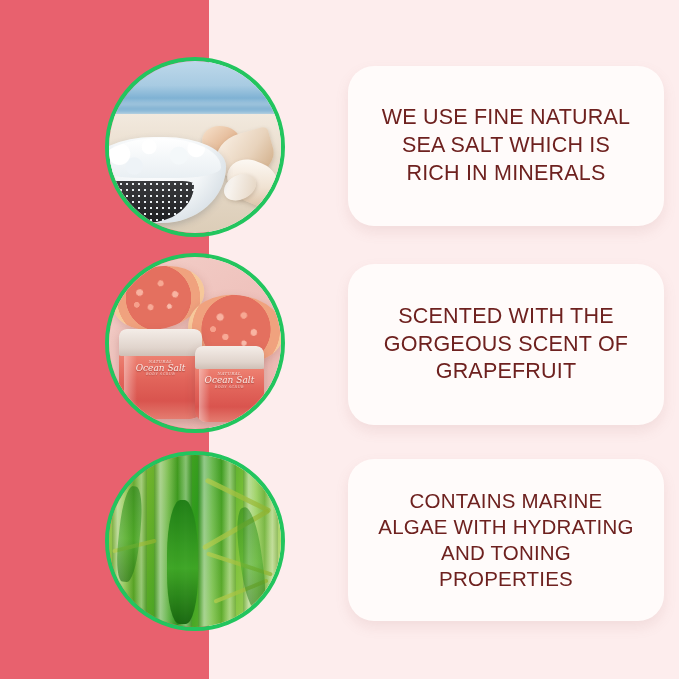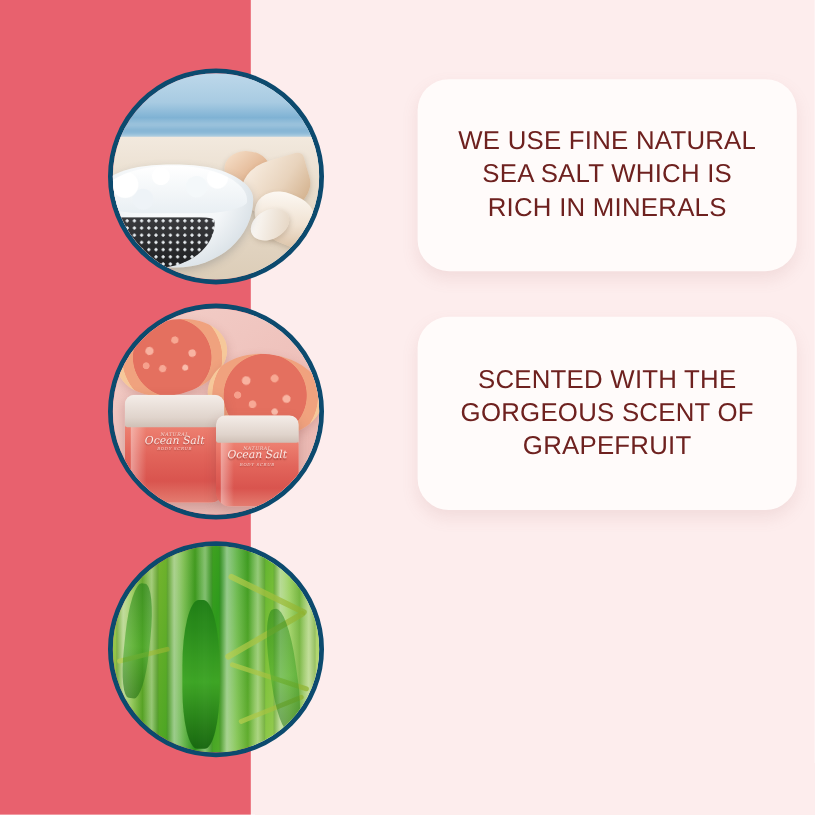--- a/index.html
+++ b/index.html
@@ -22,22 +22,22 @@
     width:209px; height:679px;
     background:#E8616E;
   }
 
   
   .img-circle{
     position:absolute;
     width:180px; height:180px;
     border-radius:50%;
     overflow:hidden;
-    border:4px solid #0c4a6e;
-    left:90px;
+    border:4px solid #22c55e;
+    left:105px;
   }
   .img-circle .scene{ position:absolute; inset:0; }
 
   #circle-1{ top:57px; }
   #circle-2{ top:253px; }
   #circle-3{ top:451px; }
 
   
   .sea-sky{
     position:absolute; left:0; top:0; width:100%; height:34%;
@@ -295,14 +295,20 @@
       <div class="strand s2"></div>
       <div class="strand s3"></div>
       <div class="strand s4"></div>
       <div class="strand s5"></div>
       <div class="frond frond-b"></div>
       <div class="frond frond-c"></div>
       <div class="frond frond-main"></div>
     </div>
   </div>
 
+  <div class="text-card" id="card-3">
+    <p class="card-text">CONTAINS MARINE
+ALGAE WITH HYDRATING
+AND TONING
+PROPERTIES</p>
+  </div>
 
 </div>
 
 </body></html>

